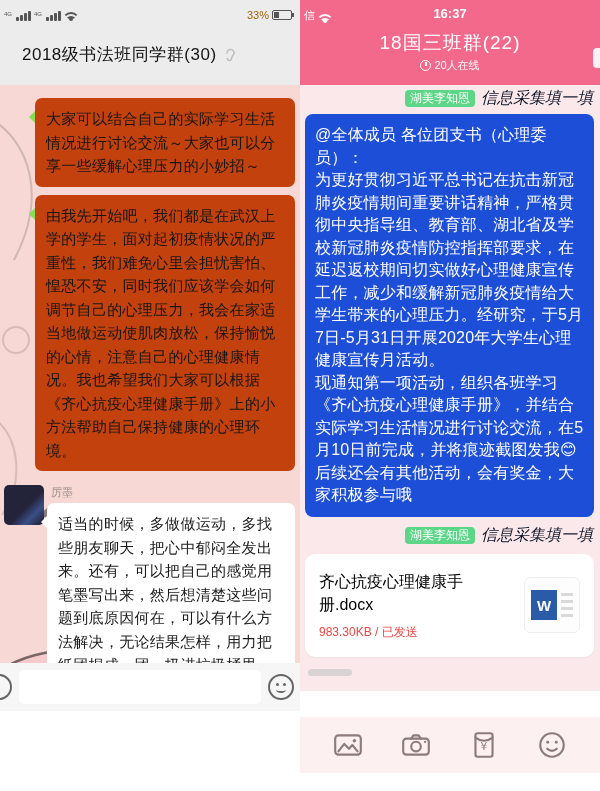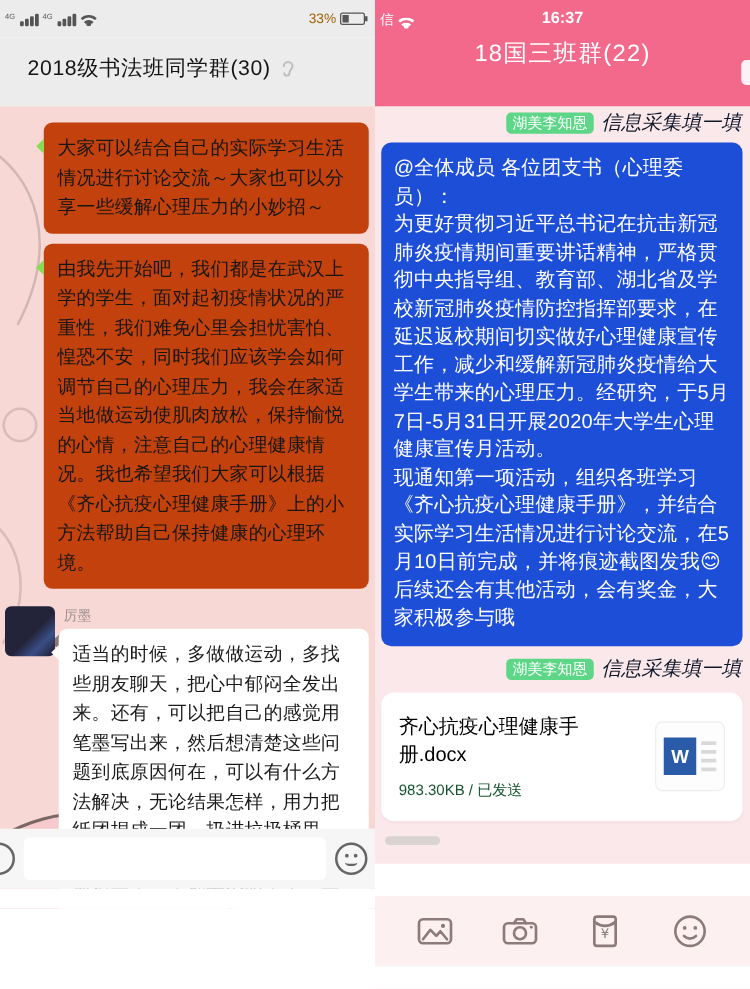--- a/index.html
+++ b/index.html
@@ -70,21 +70,21 @@
   .r-body { position:relative; height:706px; display:flex; flex-direction:column; }
   .tagrow { display:flex; justify-content:flex-end; align-items:center; gap:6px; padding:3px 7px 0 0; }
   .tag-badge { background:#5ed687; color:#fff; font-size:12px; line-height:17px; padding:0 5px; border-radius:4px; }
   .tag-title { font-size:16px; color:#0f172a;font-style:italic; }
 
   .bubble-pink { margin:5px 6px 0 5px; background:#1d4ed8; border-radius:8px; padding:10px 10px; color:#fff; font-size:16px; line-height:22.5px; letter-spacing:.2px; white-space:pre-line; }
 
   .file-card { display:flex; align-items:center; margin:8px 6px 0 5px; background:#fff; border-radius:10px; padding:16px 14px; gap:10px; box-shadow:0 1px 2px rgba(0,0,0,.04); }
   .file-info { flex:1; min-width:0; }
   .file-name { font-size:16px; color:#000000; line-height:23px; }
-  .file-meta { font-size:12px; color:#14532d; margin-top:8px; }
+  .file-meta { font-size:12px; color:#ef4444; margin-top:8px; }
   .word-icon { flex:0 0 auto; width:56px; height:56px; background:#fdfdfd; border:1px solid #eee; border-radius:6px; display:flex; align-items:center; justify-content:center; gap:4px; }
   .word-w { width:26px; height:30px; background:#2a5ba8; color:#fff; font-size:15px; font-weight:700; display:flex; align-items:center; justify-content:center; }
   .word-lines { display:flex; flex-direction:column; gap:4px; }
   .word-lines i { display:block; width:12px; height:3px; background:#d9d9d9; }
 
   .r-pill { width:44px; height:7px; background:#d9d3d3; border-radius:4px; margin:12px 0 0 8px; }
   .r-spacer { flex:1; }
   .r-whiteband { height:26px; background:#fff; }
   .r-toolbar { height:56px; background:#fcf0f1; display:flex; align-items:center; justify-content:space-around; padding:0 14px; }
   .tool { width:34px; height:34px; display:flex; align-items:center; justify-content:center; }
@@ -184,20 +184,24 @@
           <span class="wifi white">
               <span class="w1"></span>
               <span class="w2"></span>
               <span class="w3"></span>
             </span>
         </span>
         <span class="r-time">16:37</span>
       </div>
       <div class="r-batt"></div>
       <div class="r-title">18国三班群(22)</div>
+      <div class="r-online">
+        <span class="clock-icon"></span>
+        <span>20人在线</span>
+      </div>
     </div>
 
     <div class="r-body">
 
       <div class="tagrow">
         <span class="tag-badge">湖美李知恩</span>
         <span class="tag-title">信息采集填一填</span>
       </div>
 
       <div class="bubble-pink">@全体成员 各位团支书（心理委员）：

